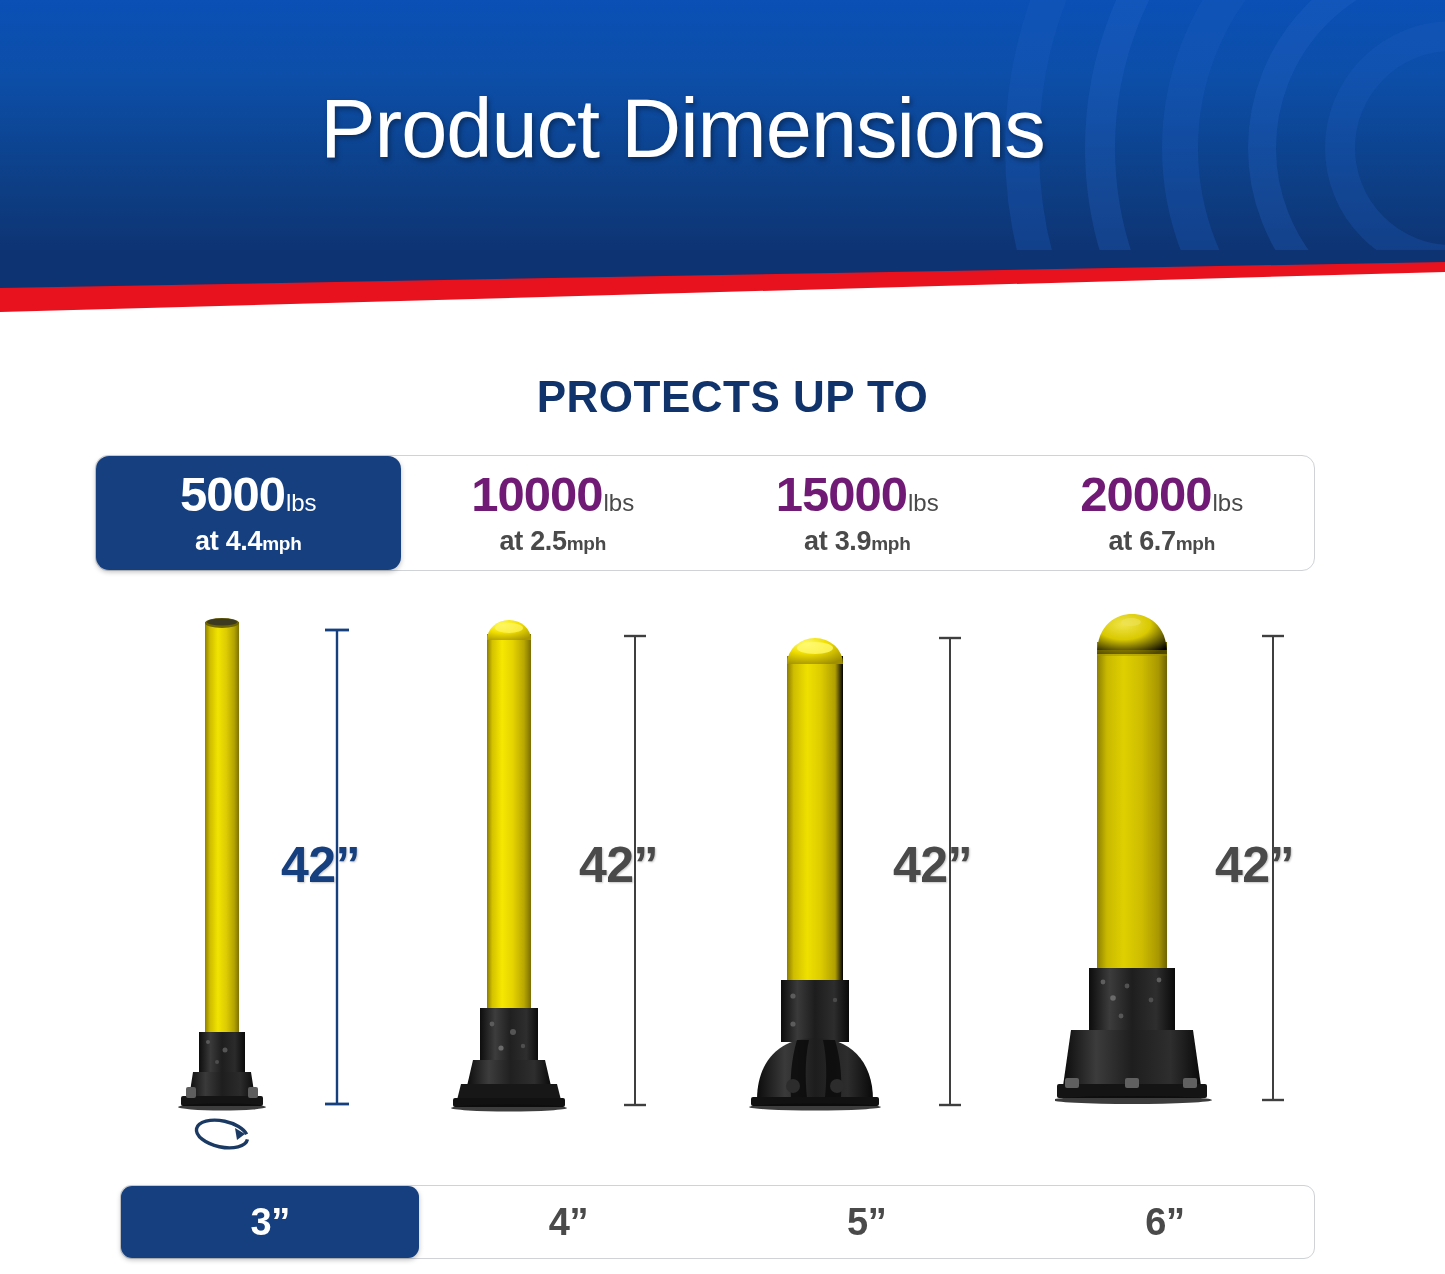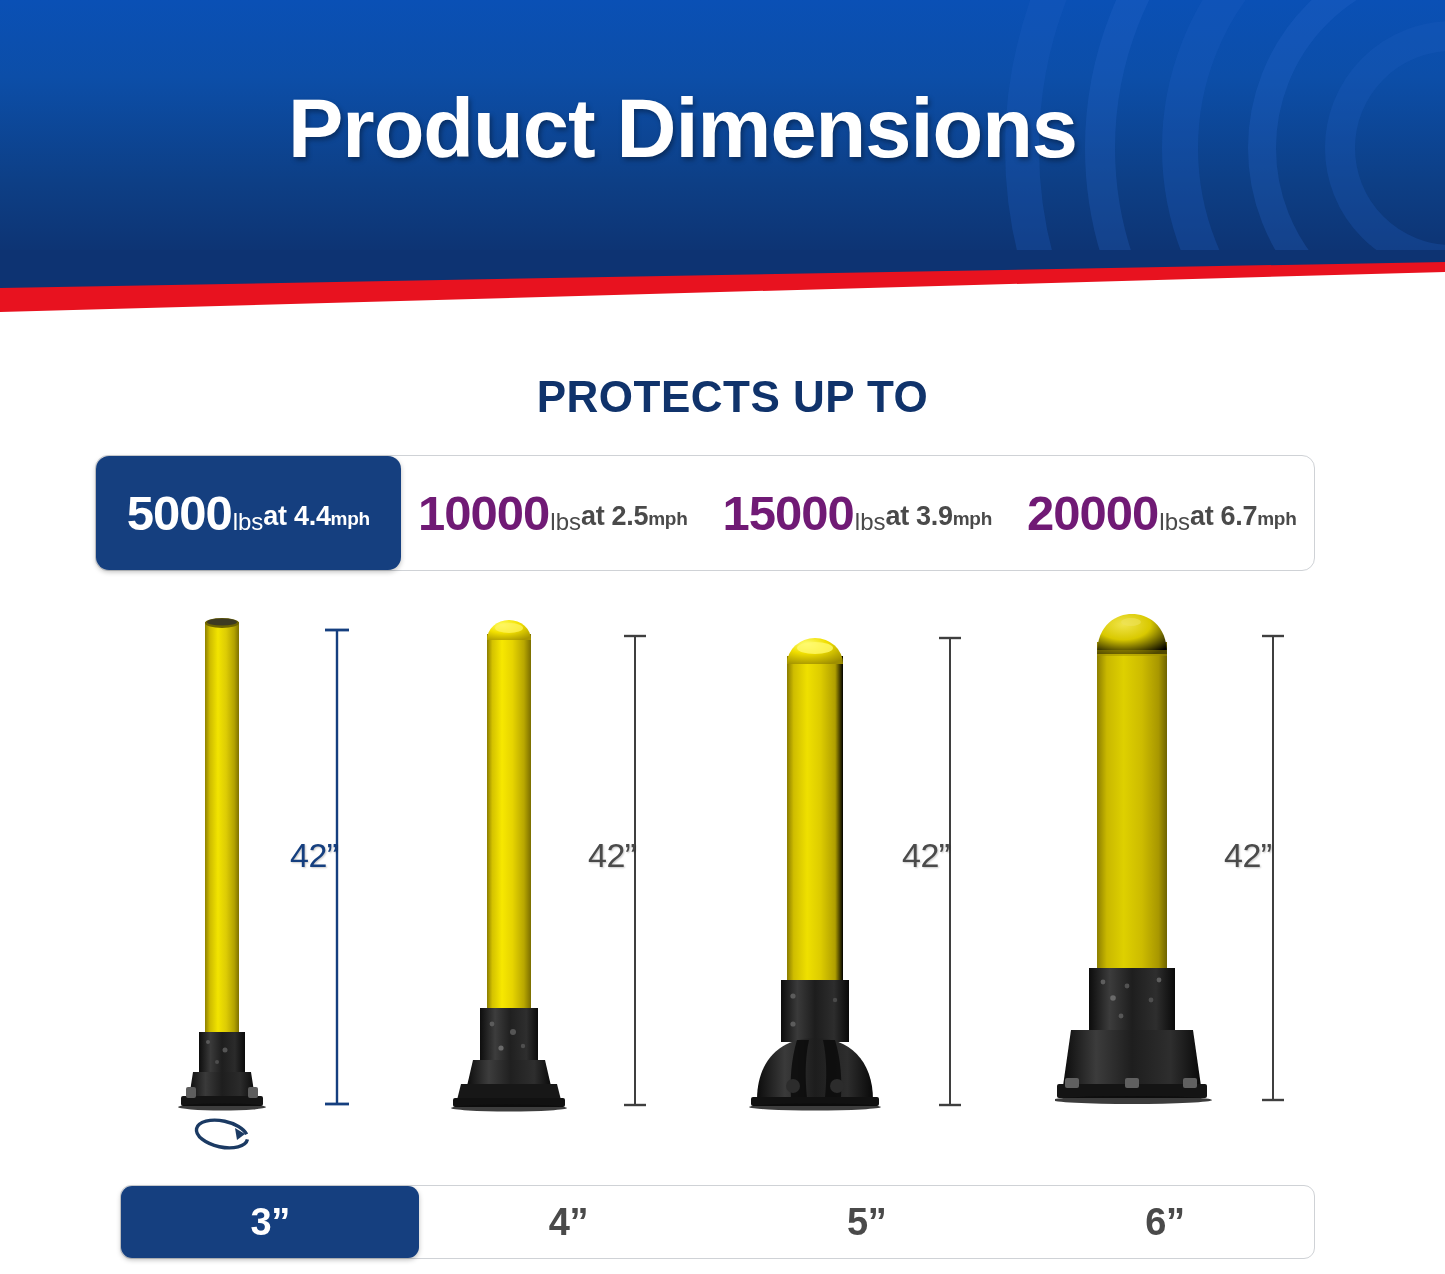--- a/index.html
+++ b/index.html
@@ -15,21 +15,21 @@
   .header {
     position:absolute; left:0; top:0; width:1445px; height:258px;
     background:linear-gradient(180deg,#0a50b5 0%,#0c4ea8 30%,#0d3f86 70%,#0d3372 100%);
     overflow:hidden;
   }
   .header-arcs { position:absolute; inset:0; }
   .header-title {
     position:absolute; left:0; top:0; width:1445px; height:258px;
     display:flex; align-items:center; justify-content:center;
     color:#ffffff;
-    font-size:83px; font-weight:bold; letter-spacing:-1px;
+    font-size:83px; font-weight:normal; letter-spacing:-1px;
     text-shadow:2px 3px 5px rgba(0,0,0,0.35);
     z-index:3;
     padding-right:80px;
   }
   .red-band { position:absolute; left:0; top:250px; width:1445px; height:62px; z-index:4; }
 
   
   .protects-heading {
     position:absolute; left:0; top:372px; width:1445px;
     text-align:center;
@@ -40,44 +40,43 @@
   
   .rating-row {
     position:absolute; left:95px; top:455px;
     width:1220px; height:116px;
     border:1.5px solid #cfd2d6; border-radius:13px;
     background:#ffffff;
     display:flex; align-items:stretch;
   }
   .rating-cell {
     flex:1 1 0; position:relative;
-    display:flex; flex-direction:row; align-items:center; justify-content:center;
+    display:flex; flex-direction:column; align-items:center; justify-content:center;
     border-radius:13px;
   }
   .rating-cell.selected {
     background:#153F7F;
     box-shadow:0 2px 5px rgba(0,0,0,0.25);
   }
   .rating-top { display:flex; align-items:baseline; justify-content:center; }
   .rating-weight { font-size:49px; font-weight:bold; color:#701a75; letter-spacing:-1px; line-height:1; }
   .rating-unit   { font-size:24px; font-weight:normal; color:#4a4a4a; margin-left:1px; }
   .rating-speed  { font-size:27px; font-weight:bold; color:#4a4a4a; margin-top:7px; letter-spacing:-0.3px; }
   .rating-speed .mph { font-size:19px; font-weight:bold; }
   .rating-cell.selected .rating-weight,
   .rating-cell.selected .rating-unit,
   .rating-cell.selected .rating-speed { color:#ffffff; }
 
   
   .stage { position:absolute; left:95px; top:600px; width:1255px; height:560px; }
   .bollard-col { position:absolute; bottom:0; height:560px; }
   .dim-label {
-    position:absolute; font-size:34px; font-weight:normal; letter-spacing:-0.5px;
+    position:absolute; font-size:50px; font-weight:bold; letter-spacing:-0.5px;
     text-shadow:1px 1px 2px rgba(0,0,0,0.22);
     white-space:nowrap;
-    margin-left:9px;
   }
 
   
   .diam-row {
     position:absolute; left:120px; top:1185px;
     width:1195px; height:74px;
     border:1.5px solid #cfd2d6; border-radius:11px;
     background:#ffffff;
     display:flex; align-items:stretch;
   }

